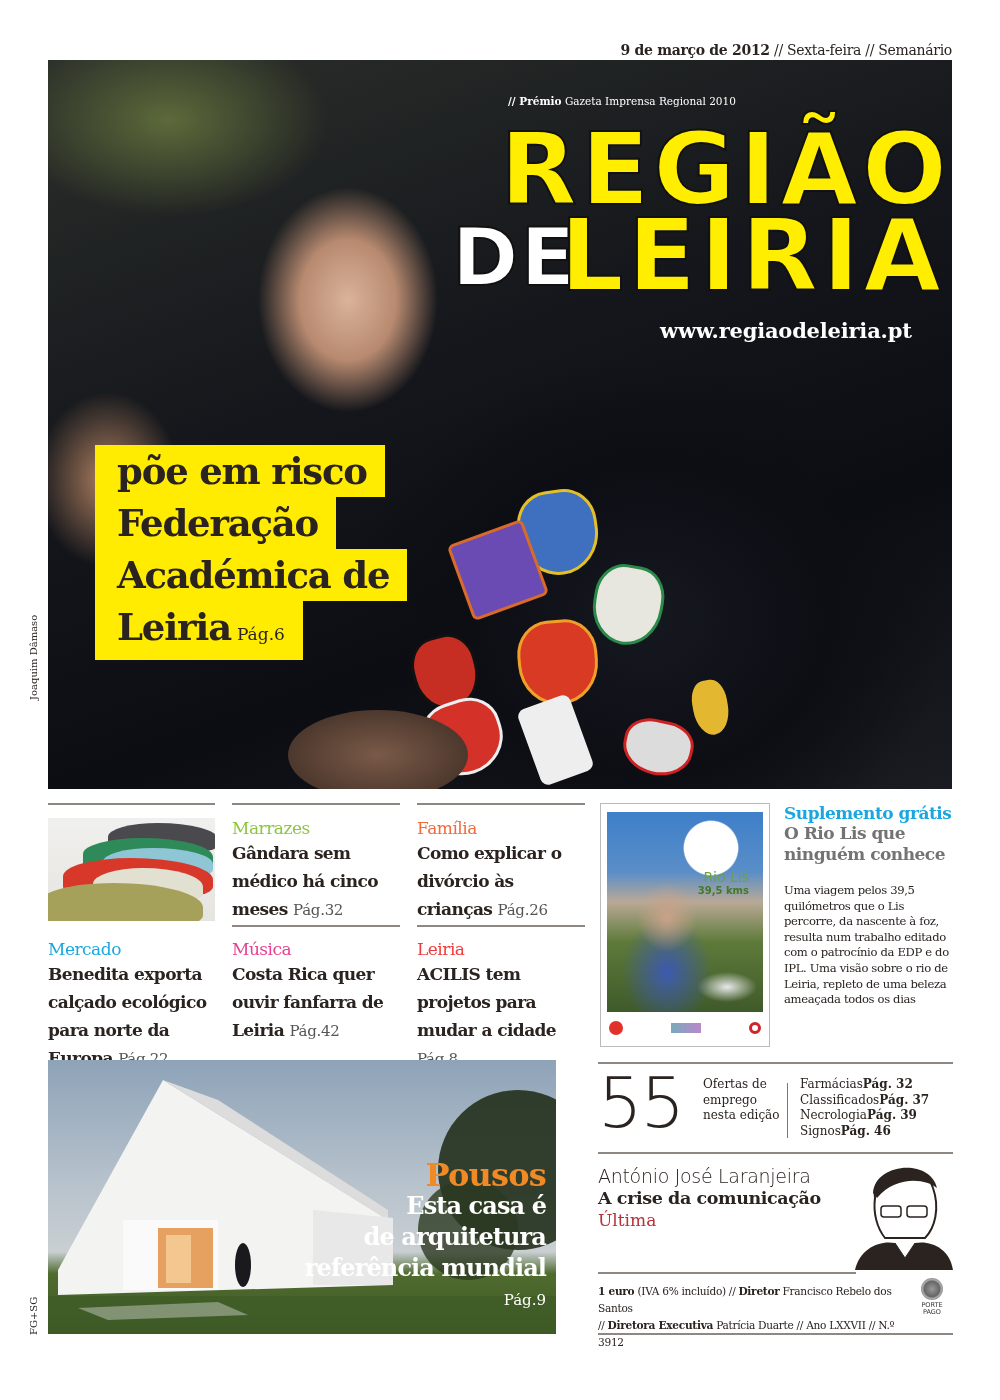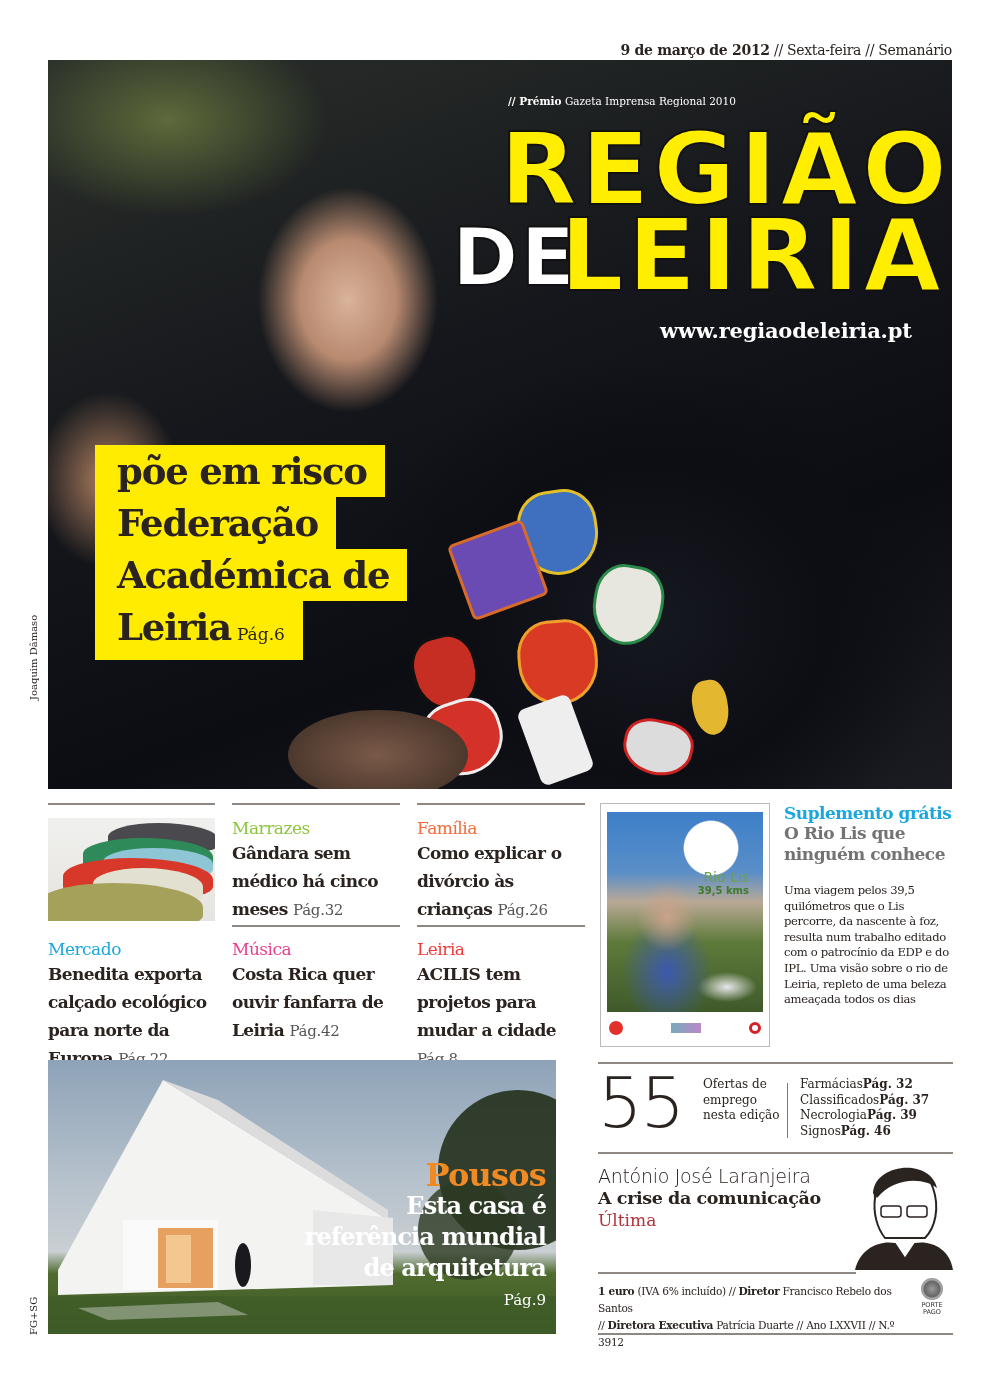--- a/index.html
+++ b/index.html
@@ -192,22 +192,22 @@
     <rect x="118" y="175" width="25" height="48" fill="#f4c690"></rect>
     <ellipse cx="195" cy="205" rx="8" ry="22" fill="#1a1a1e"></ellipse>
     <polygon points="30,248 170,242 200,255 60,260" fill="#e8e8e6"></polygon>
     <rect x="0" y="236" width="508" height="38" fill="#3e5a26" opacity="0.6"></rect>
     <circle cx="470" cy="110" r="80" fill="#24301c" opacity="0.9"></circle>
     <circle cx="420" cy="170" r="50" fill="#2c3a20" opacity="0.8"></circle>
   </svg>
   <div class="house-text">
     <div class="house-kicker">Pousos</div>
     <div class="house-title">Esta casa é</div>
+    <div class="house-title">de arquitetura</div>
     <div class="house-title">referência mundial</div>
-    <div class="house-title">de arquitetura</div>
     <div class="house-pag">Pág.9</div>
   </div>
 </div>
 <div class="credit-house">FG+SG</div>
 
 <div class="rule" style="left:598px;top:1062px;width:355px;"></div>
 <div class="jobs-num">55</div>
 <div class="jobs-text" style="width:80px;">Ofertas de emprego nesta edição</div>
 <div class="jobs-divider"></div>
 <div class="index-list">

